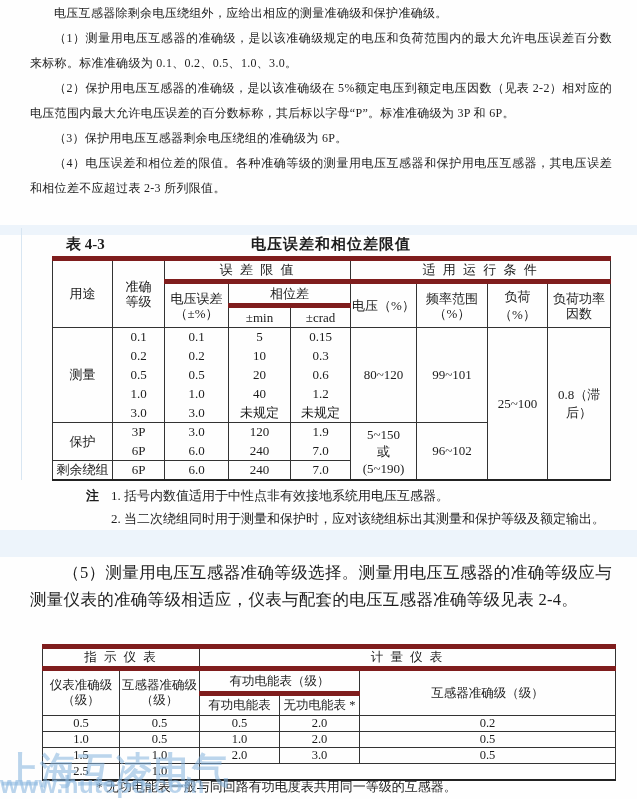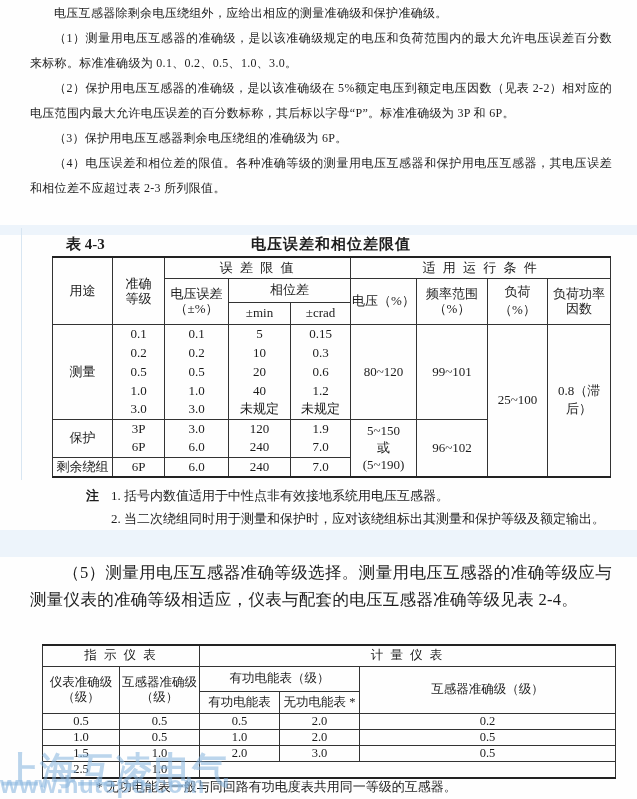--- a/index.html
+++ b/index.html
@@ -44,21 +44,21 @@
     border-left:1px solid #333;border-right:1px solid #333;
   }
   .t23{left:52px;top:256px;width:558px;}
   .t24{left:42px;top:644px;width:573px;}
   .t th,.t td{
     padding:0;margin:0;text-align:center;vertical-align:middle;
     font-weight:normal;font-size:13px;color:#1b1b1b;
     border-left:1px solid #333;border-right:1px solid #333;
     overflow:hidden;
   }
-  .t thead th{border-top:1px solid #7f1d1d;border-bottom:1px solid #333;}
+  .t thead th{border-top:5px solid #7f1d1d;border-bottom:1px solid #333;}
   .t23 tbody tr.gs td{border-top:1px solid #333;}
   .t24 tbody td{border-top:1px solid #333;border-bottom:1px solid #333;}
   .pre{white-space:pre-line;line-height:15px;}
   .t23 .vcell{line-height:17px;}
   .t24 th{font-size:12.5px;}
   .t24 tbody td{font-size:12.5px;}
   .grouphead{letter-spacing:2px;}
 
   
   .note{

